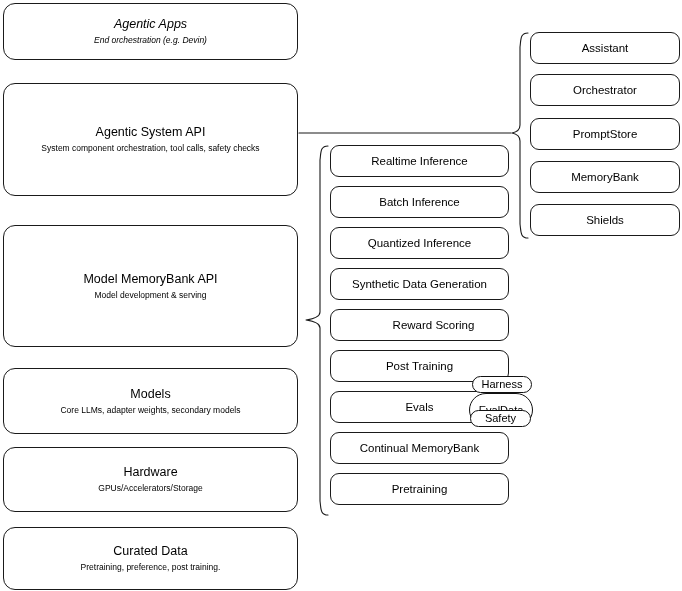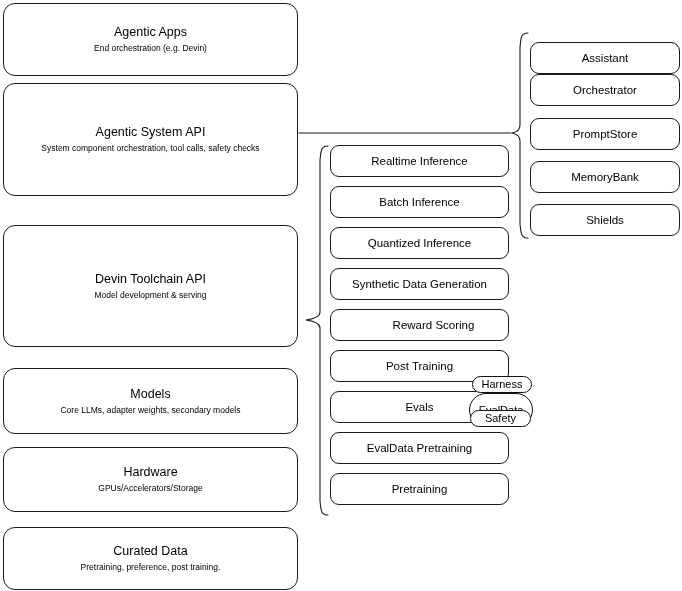--- a/index.html
+++ b/index.html
@@ -97,32 +97,32 @@
     stroke-width: 1.1;
     stroke-linecap: round;
     stroke-linejoin: round;
   }
 </style>
 </head>
 <body>
 
 <div id="canvas">
 
-  <div class="box layer-box" style="top:3px;height:73px;">
+  <div class="box layer-box" style="top:3px;height:57px;font-style:italic;">
     <div class="title">Agentic Apps</div>
     <div class="subtitle">End orchestration (e.g. Devin)</div>
   </div>
 
   <div class="box layer-box" style="top:83px;height:113px;">
     <div class="title">Agentic System API</div>
     <div class="subtitle">System component orchestration, tool calls, safety checks</div>
   </div>
 
   <div class="box layer-box" style="top:225px;height:122px;">
-    <div class="title">Devin Toolchain API</div>
+    <div class="title">Model MemoryBank API</div>
     <div class="subtitle">Model development &amp; serving</div>
   </div>
 
   <div class="box layer-box" style="top:368px;height:66px;">
     <div class="title">Models</div>
     <div class="subtitle">Core LLMs, adapter weights, secondary models</div>
   </div>
 
   <div class="box layer-box" style="top:447px;height:65px;">
     <div class="title">Hardware</div>
@@ -176,37 +176,37 @@
   <div class="box mid-box" style="top:309px;padding-left:28px;">
     <div class="title">Reward Scoring</div>
   </div>
   <div class="box mid-box" style="top:350px;">
     <div class="title">Post Training</div>
   </div>
   <div class="box mid-box" style="top:391px;">
     <div class="title">Evals</div>
   </div>
   <div class="box mid-box" style="top:432px;">
-    <div class="title">EvalData Pretraining</div>
+    <div class="title">Continual MemoryBank</div>
   </div>
   <div class="box mid-box" style="top:473px;">
     <div class="title">Pretraining</div>
   </div>
 
   <div class="pill" style="left:472px;top:376px;width:60px;height:17px;">
     <span>Harness</span>
   </div>
   <div class="pill" style="left:469px;top:393px;width:64px;height:34px;">
     <span>EvalData</span>
   </div>
   <div class="pill" style="left:470px;top:410px;width:61px;height:17px;">
     <span>Safety</span>
   </div>
 
-  <div class="box right-box" style="top:42px;">
+  <div class="box right-box" style="top:32px;">
     <div class="title">Assistant</div>
   </div>
   <div class="box right-box" style="top:74px;">
     <div class="title">Orchestrator</div>
   </div>
   <div class="box right-box" style="top:118px;">
     <div class="title">PromptStore</div>
   </div>
   <div class="box right-box" style="top:161px;">
     <div class="title">MemoryBank</div>

